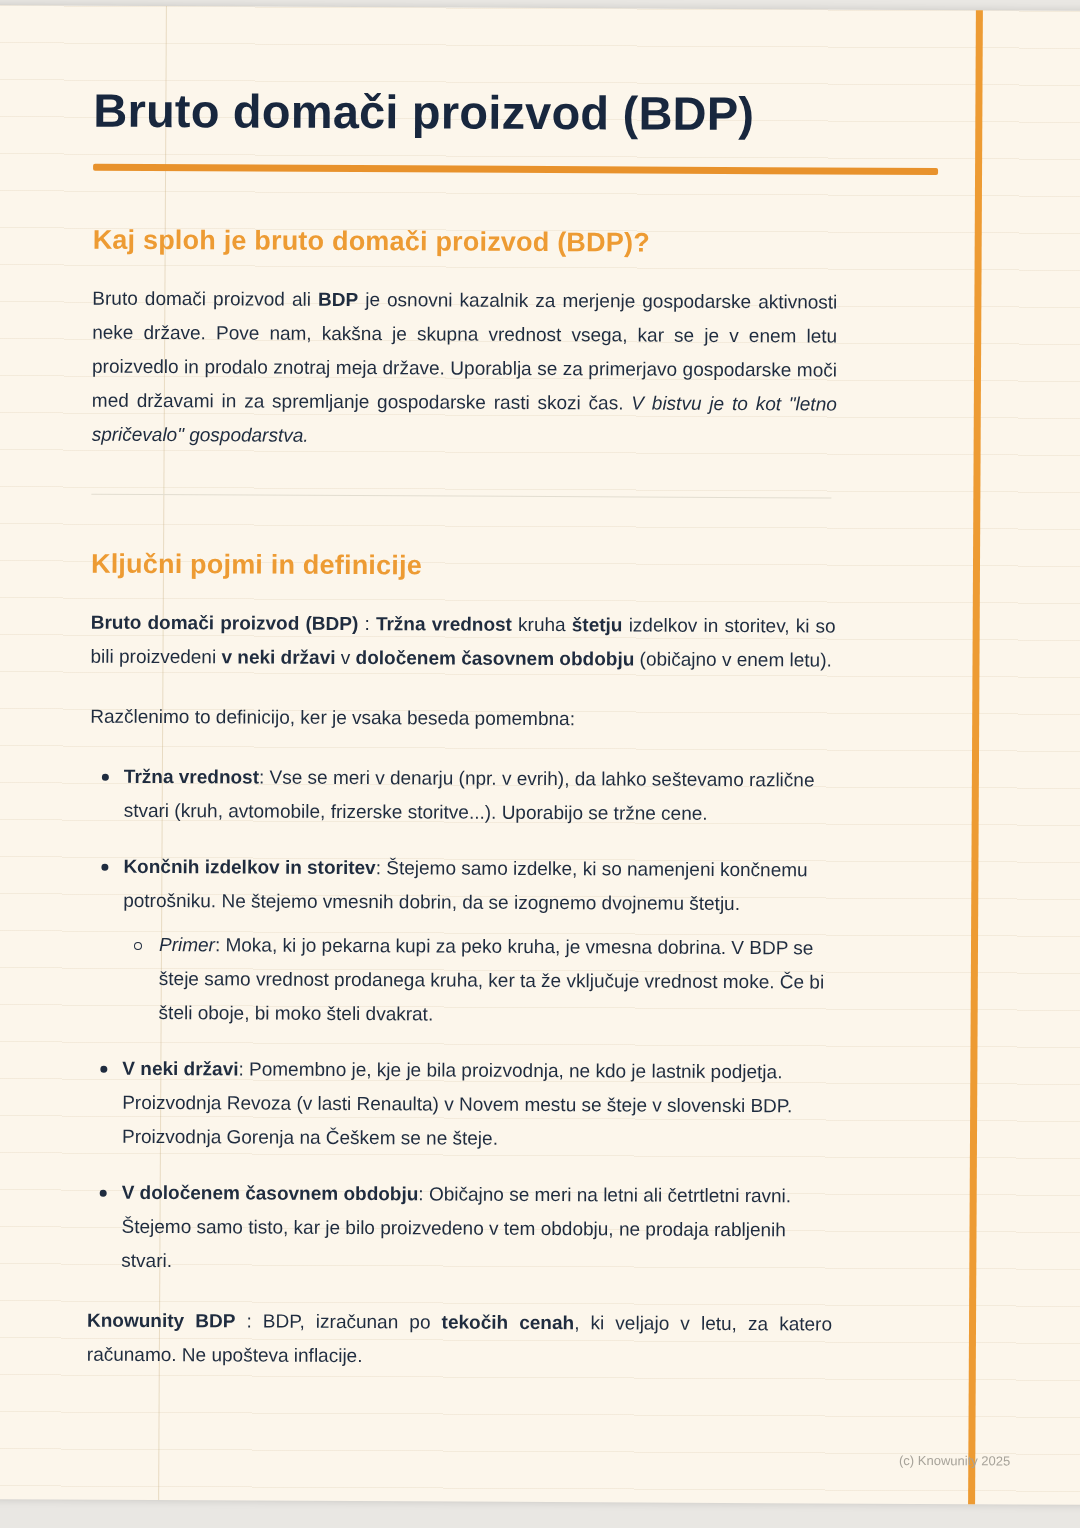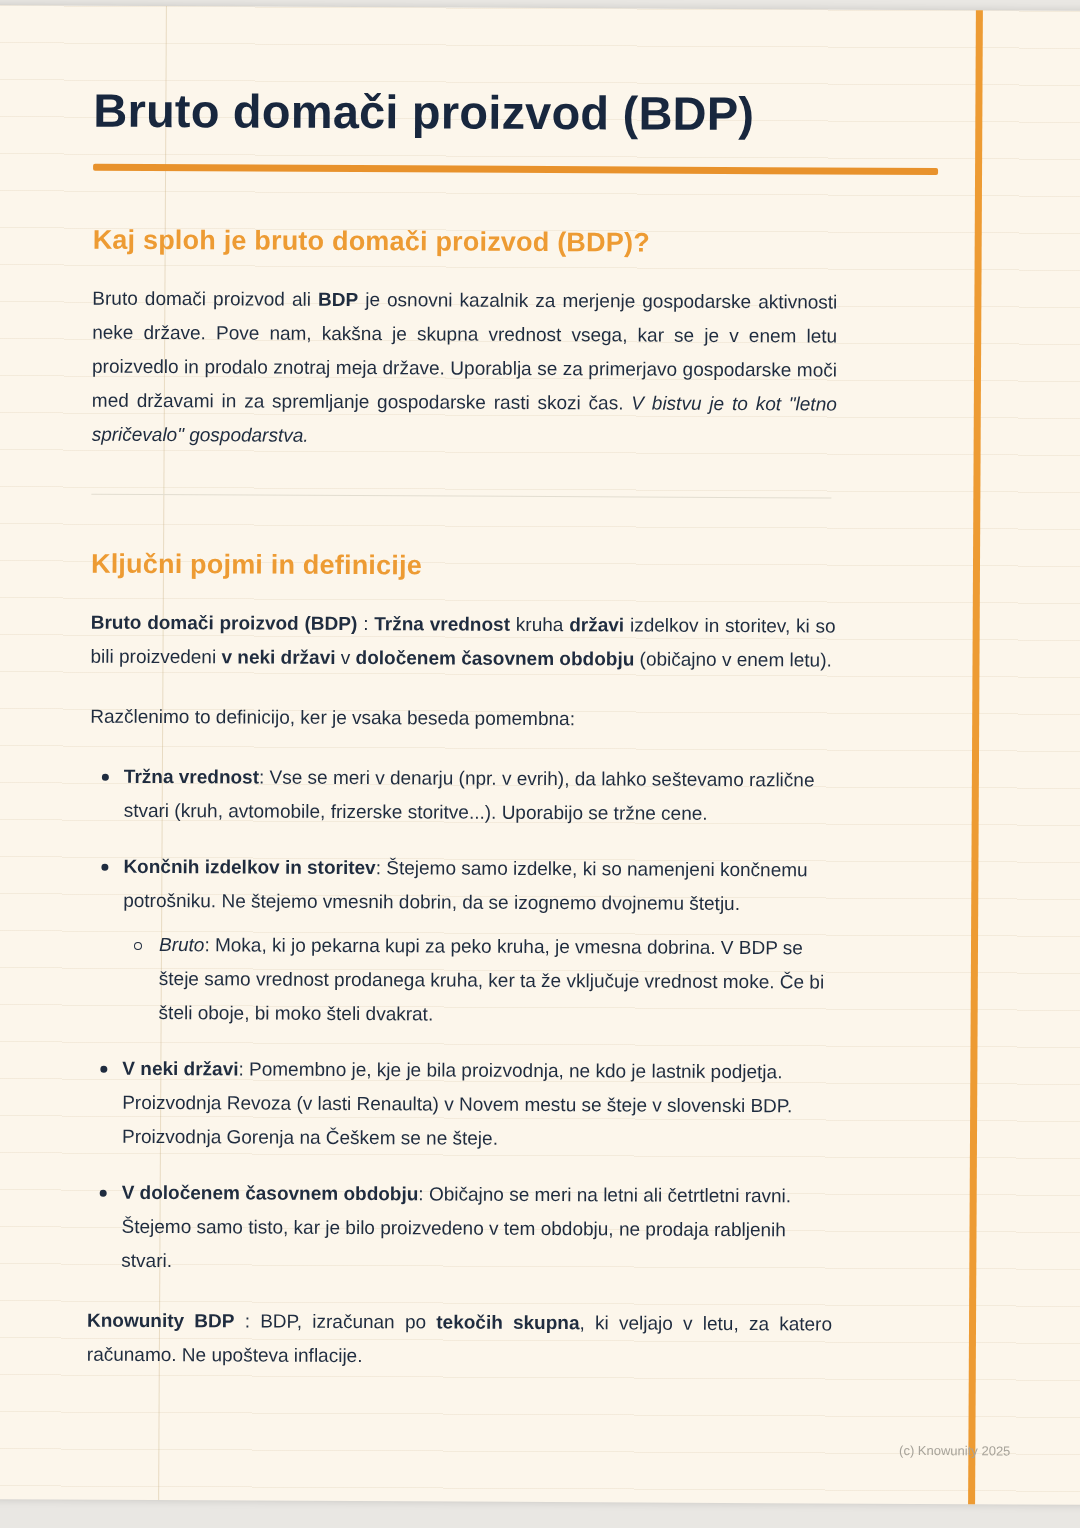--- a/index.html
+++ b/index.html
@@ -93,21 +93,21 @@
     margin-bottom:0;
   }
   .circ{
     position:absolute;left:11px;top:14px;
     width:6px;height:6px;border-radius:50%;
     border:1.5px solid #1f2c3f;
     background:transparent;
   }
   .footer{
     position:absolute;
-    right:80px;bottom:46px;
+    right:80px;bottom:36px;
     font-size:13px;
     color:#a7a39a;
     z-index:2;
   }
 </style>
 </head>
 <body>
 
 <div class="paper">
   <div class="margin-line"></div>
@@ -116,45 +116,45 @@
   <div class="content">
     <h1>Bruto domači proizvod (BDP)</h1>
     <div class="title-rule" style="background: rgb(232, 146, 44);"></div>
 
     <h2 class="accent" style="color: rgb(237, 155, 51);">Kaj sploh je bruto domači proizvod (BDP)?</h2>
     <p class="just"><span>Bruto domači proizvod ali </span><span class="b">BDP</span><span> je osnovni kazalnik za merjenje gospodarske aktivnosti neke države. Pove nam, kakšna je skupna vrednost vsega, kar se je v enem letu proizvedlo in prodalo znotraj meja države. Uporablja se za primerjavo gospodarske moči med državami in za spremljanje gospodarske rasti skozi čas. </span><span class="i">V bistvu je to kot "letno spričevalo" gospodarstva.</span></p>
 
     <div class="divider"></div>
 
     <h2 class="accent" style="color: rgb(237, 155, 51);">Ključni pojmi in definicije</h2>
-    <p class="just"><span class="b">Bruto domači proizvod (BDP)</span><span> : </span><span class="b">Tržna vrednost</span><span> kruha </span><span class="b">državi</span><span> izdelkov in storitev, ki so bili proizvedeni </span><span class="b">v neki državi</span><span> v </span><span class="b">določenem časovnem obdobju</span><span> (običajno v enem letu).</span></p>
+    <p class="just"><span class="b">Bruto domači proizvod (BDP)</span><span> : </span><span class="b">Tržna vrednost</span><span> kruha </span><span class="b">štetju</span><span> izdelkov in storitev, ki so bili proizvedeni </span><span class="b">v neki državi</span><span> v </span><span class="b">določenem časovnem obdobju</span><span> (običajno v enem letu).</span></p>
     <p>Razčlenimo to definicijo, ker je vsaka beseda pomembna:</p>
 
     <ul class="bullets">
       <li>
         <span class="dot"></span>
         <div class="li-body"><span class="b">Tržna vrednost</span><span>: Vse se meri v denarju (npr. v evrih), da lahko seštevamo različne stvari (kruh, avtomobile, frizerske storitve...). Uporabijo se tržne cene.</span></div>
       </li>
       <li>
         <span class="dot"></span>
         <div class="li-body"><span class="b">Končnih izdelkov in storitev</span><span>: Štejemo samo izdelke, ki so namenjeni končnemu potrošniku. Ne štejemo vmesnih dobrin, da se izognemo dvojnemu štetju.</span></div>
         <ul class="sub">
           <li>
             <span class="circ"></span>
-            <div class="li-body"><span class="i">Bruto</span><span>: Moka, ki jo pekarna kupi za peko kruha, je vmesna dobrina. V BDP se šteje samo vrednost prodanega kruha, ker ta že vključuje vrednost moke. Če bi šteli oboje, bi moko šteli dvakrat.</span></div>
+            <div class="li-body"><span class="i">Primer</span><span>: Moka, ki jo pekarna kupi za peko kruha, je vmesna dobrina. V BDP se šteje samo vrednost prodanega kruha, ker ta že vključuje vrednost moke. Če bi šteli oboje, bi moko šteli dvakrat.</span></div>
           </li>
         </ul>
       </li>
       <li>
         <span class="dot"></span>
         <div class="li-body"><span class="b">V neki državi</span><span>: Pomembno je, kje je bila proizvodnja, ne kdo je lastnik podjetja. Proizvodnja Revoza (v lasti Renaulta) v Novem mestu se šteje v slovenski BDP. Proizvodnja Gorenja na Češkem se ne šteje.</span></div>
       </li>
       <li>
         <span class="dot"></span>
         <div class="li-body"><span class="b">V določenem časovnem obdobju</span><span>: Običajno se meri na letni ali četrtletni ravni. Štejemo samo tisto, kar je bilo proizvedeno v tem obdobju, ne prodaja rabljenih stvari.</span></div>
       </li>
     </ul>
 
-    <p class="just"><span class="b">Knowunity BDP</span><span> : BDP, izračunan po </span><span class="b">tekočih skupna</span><span>, ki veljajo v letu, za katero računamo. Ne upošteva inflacije.</span></p>
+    <p class="just"><span class="b">Knowunity BDP</span><span> : BDP, izračunan po </span><span class="b">tekočih cenah</span><span>, ki veljajo v letu, za katero računamo. Ne upošteva inflacije.</span></p>
   </div>
 
   <div class="footer">(c) Knowunity 2025</div>
 </div>
 
 </body></html>

